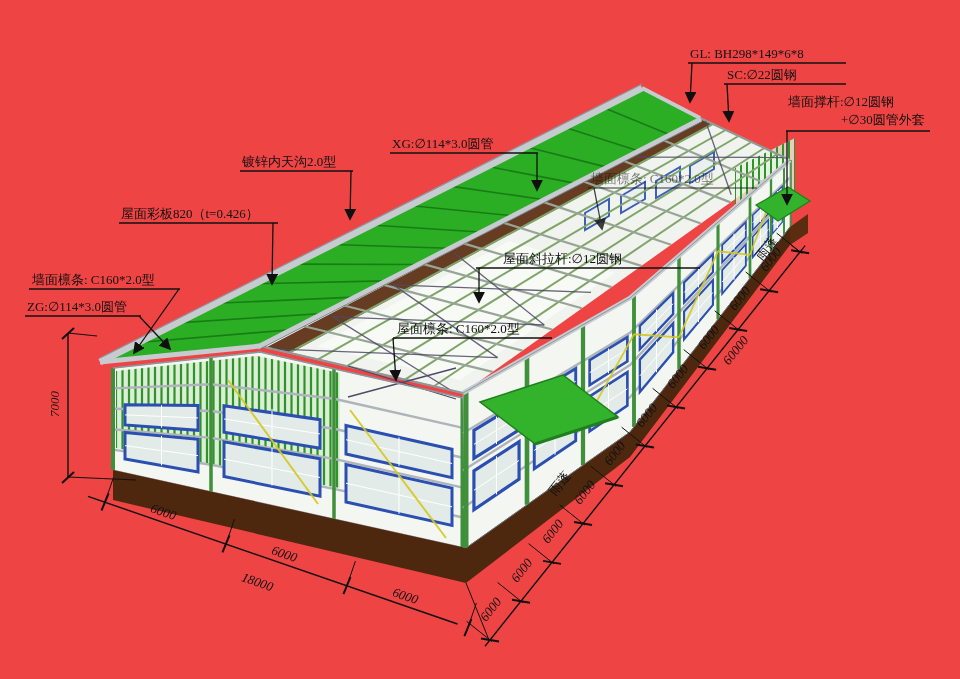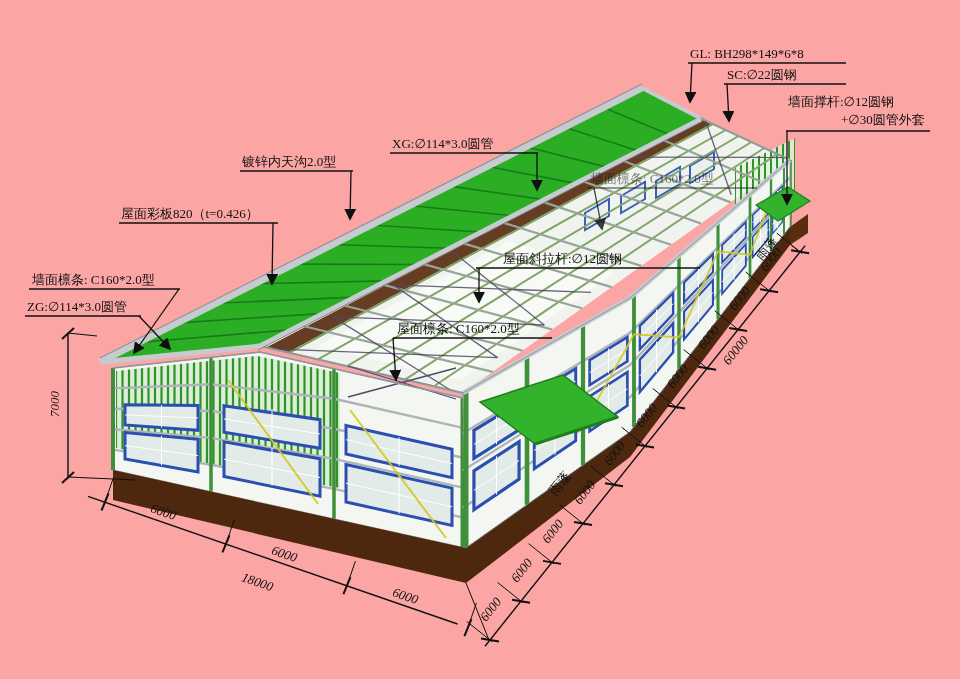--- a/index.html
+++ b/index.html
@@ -1,16 +1,16 @@
 <!DOCTYPE html>
 <html><head>
 <meta charset="utf-8">
 <style>
   html,body{margin:0;padding:0;background:#ffffff;}
-  .stage{position:relative;width:960px;height:679px;background:#fca5a5;overflow:hidden;}
+  .stage{position:relative;width:960px;height:679px;background:#ef4444;overflow:hidden;}
   text{fill:#101010;}
   .lbl{font:13px "Liberation Serif","DejaVu Serif",serif;}
   .dim{font:italic 13px "Liberation Serif","DejaVu Serif",serif;}
   .ul{stroke:#101010;stroke-width:1.4;}
   .ldr{stroke:#101010;stroke-width:1.3;fill:none;}
 </style>
 </head>
 <body>
 
 <div class="stage">

